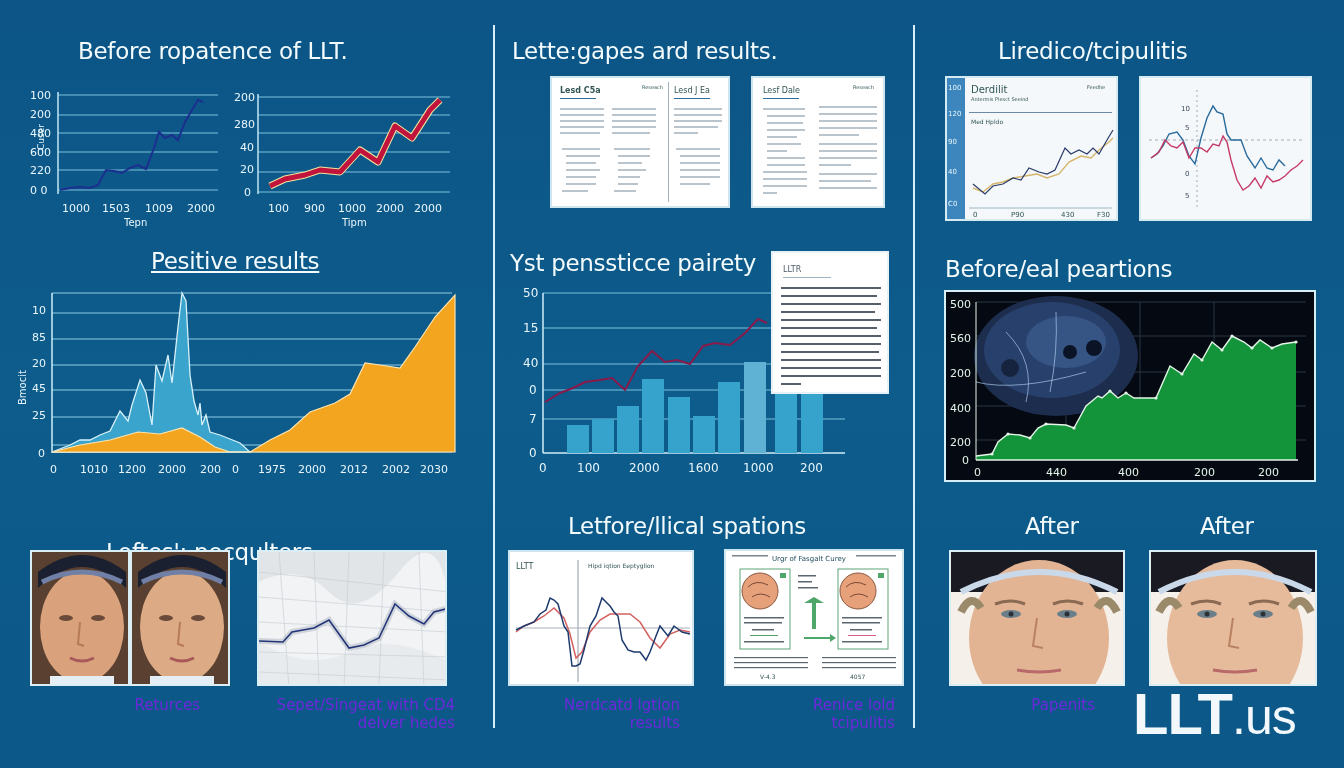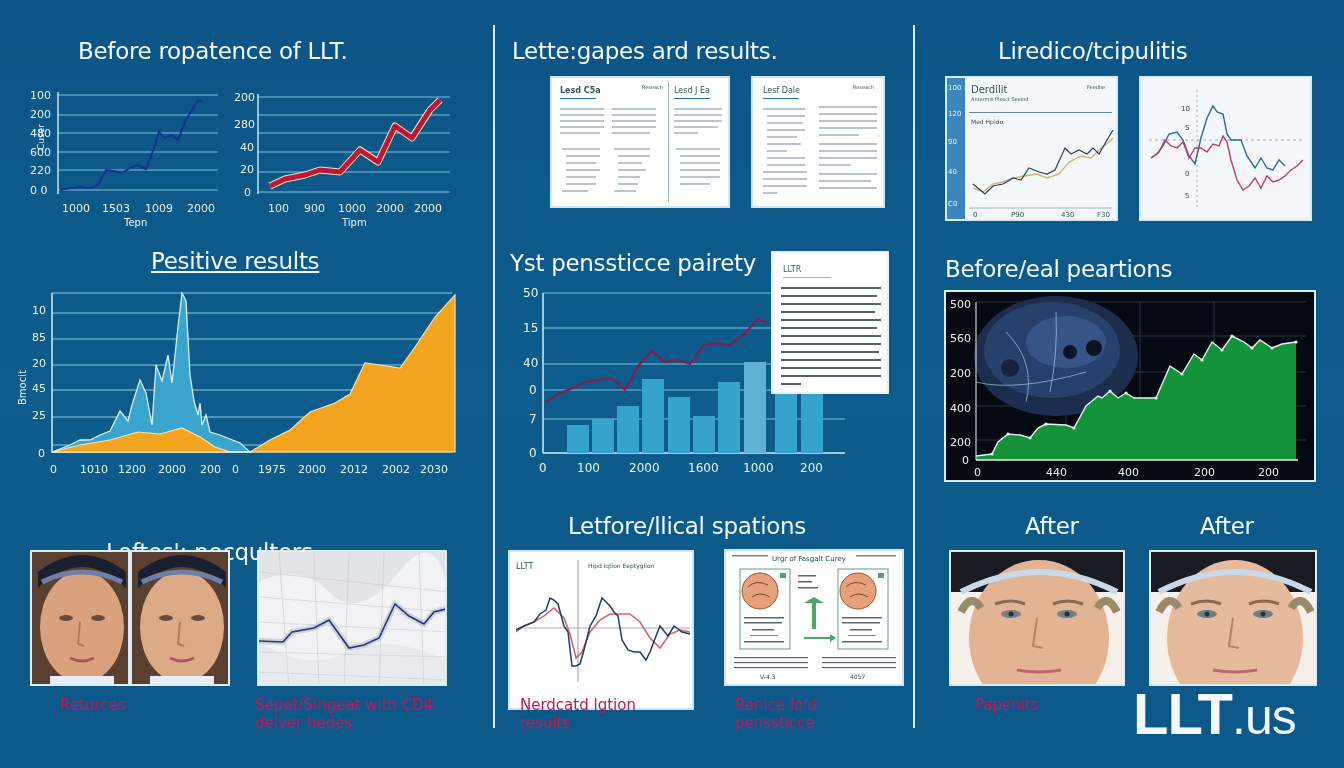--- a/index.html
+++ b/index.html
@@ -11,21 +11,21 @@
     color: #ffffff;
     position: relative;
   }
   .abs { position: absolute; }
   .divider { position: absolute; width: 2px; background: #d6eef6; top: 25px; height: 703px; }
   .title {
     position: absolute; font-size: 23px; color: #f4fbfd; white-space: nowrap;
     font-family: "DejaVu Sans", sans-serif; letter-spacing: -0.3px;
   }
   .caption {
-    position: absolute; font-size: 15px; color: #be185d; text-align: left;
+    position: absolute; font-size: 15px; color: #6d28d9; text-align: right;
     font-family: "DejaVu Sans", sans-serif; line-height: 18px;
   }
   svg text { font-family: "DejaVu Sans", sans-serif; }
   .doc {
     position: absolute; background: #ffffff; border: 2px solid #cfe6ef;
   }
   .doc .hdr { position:absolute; font-size: 8px; color:#355; font-family:"DejaVu Sans", sans-serif; }
   .doc .line { position:absolute; height: 2px; background: #b9c4cc; }
   .doc .uline { position:absolute; height: 1px; background: #2d6f9c; }
   .photo { position: absolute; border: 2px solid #dbeef5; overflow: hidden; }
@@ -324,21 +324,21 @@
   <div class="line" style="left:8px; top:90px; width:100px; height:1.5px; background:#55606a;"></div>
   <div class="line" style="left:8px; top:98px; width:98px; height:1.5px; background:#55606a;"></div>
   <div class="line" style="left:8px; top:106px; width:100px; height:1.5px; background:#55606a;"></div>
   <div class="line" style="left:8px; top:114px; width:100px; height:1.5px; background:#55606a;"></div>
   <div class="line" style="left:8px; top:122px; width:100px; height:1.5px; background:#55606a;"></div>
   <div class="line" style="left:8px; top:130px; width:20px; height:1.5px; background:#55606a;"></div>
 </div>
 
 <div class="title" style="left:568px; top:513px;">Letfore/llical spations</div>
 
-<div class="doc" style="left:508px; top:550px; width:186px; height:160px;">
+<div class="doc" style="left:508px; top:550px; width:186px; height:136px;">
   <div class="hdr" style="left:6px; top:10px; font-size:8px;">LLTT</div>
   <div class="hdr" style="left:78px; top:10px; font-size:6px;">Hipd iqtion Eeptyglion</div>
   <svg class="abs" style="left:0; top:0;" width="182" height="132" viewBox="0 0 182 132">
     <line x1="68" y1="8" x2="68" y2="130" stroke="#8f9aa5" stroke-width="1"></line>
     <line x1="6" y1="76" x2="180" y2="76" stroke="#a8b0b8" stroke-width="1"></line>
     <polyline fill="none" stroke="#d46060" stroke-width="1.5" points="6,80 14,74 24,70 34,64 44,56 54,66 60,82 66,106 72,100 80,80 90,68 100,62 110,62 120,62 130,70 140,86 150,96 160,82 170,78 180,80"></polyline>
     <polyline fill="none" stroke="#1d3a6e" stroke-width="1.5" points="6,78 14,74 24,70 30,62 36,58 40,46 44,48 48,52 54,74 58,80 62,114 66,114 70,112 74,98 80,74 86,64 92,46 96,50 100,54 104,60 108,64 112,88 118,98 124,100 130,100 136,108 140,100 146,84 150,74 158,84 164,74 172,80 180,82"></polyline>
   </svg>
 </div>
 <div class="caption" style="left:520px; top:696px; width:160px;">
@@ -391,21 +391,21 @@
         <rect x="96" y="106" width="74" height="1.2"></rect>
         <rect x="96" y="111" width="74" height="1.2"></rect>
         <rect x="96" y="116" width="74" height="1.2"></rect>
       </g>
   </svg>
   <div class="hdr" style="left:34px; top:122px; font-size:6px;">V-4.3</div>
   <div class="hdr" style="left:124px; top:122px; font-size:6px;">4057</div>
 </div>
 <div class="caption" style="left:735px; top:696px; width:160px;">
   <div>Renice lold</div>
-  <div>penssticce</div>
+  <div>tcipulitis</div>
 </div>
 
 <div class="title" style="left:998px; top:38px;">Liredico/tcipulitis</div>
 
 <div class="doc" style="left:945px; top:76px; width:173px; height:145px; background:#f4f8fb; border-color:#d6eaf2;">
   <div class="abs" style="left:0; top:0; width:18px; height:141px; background:#3d86bd;"></div>
   <div class="hdr" style="left:24px; top:6px; font-size:10px;">Derdilit</div>
   <div class="hdr" style="left:24px; top:18px; font-size:5px;">Antermis Plesct Seeind</div>
   <div class="hdr" style="left:140px; top:6px; font-size:5px;">Feedhe</div>
   <div class="abs" style="left:22px; top:34px; width:143px; height:1px; background:#6b8aa6;"></div>

